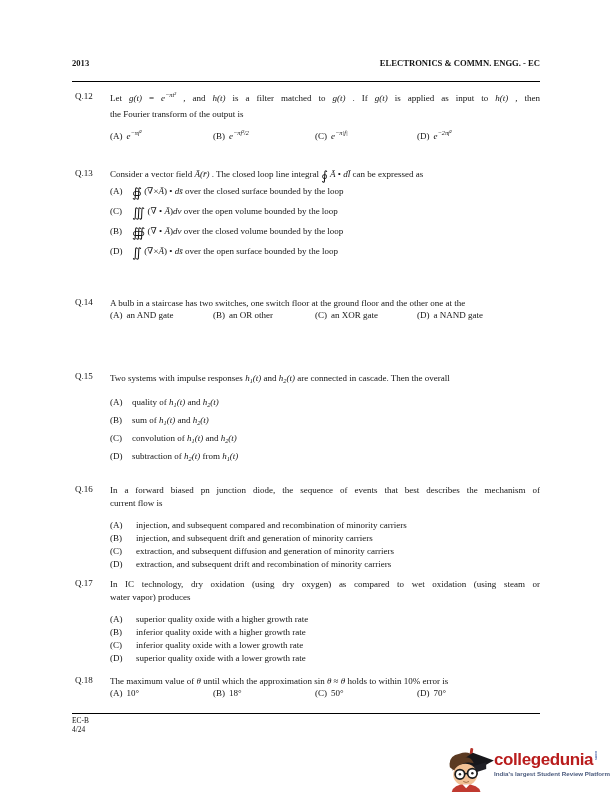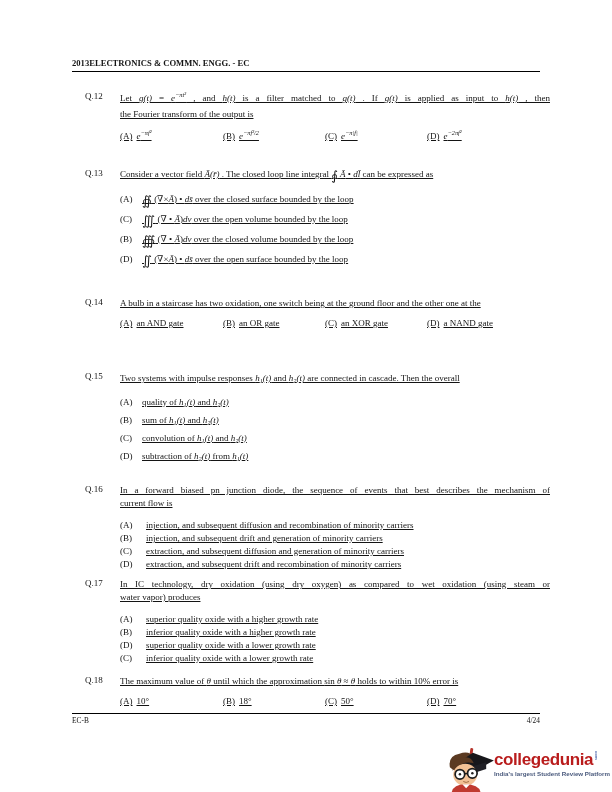--- a/index.html
+++ b/index.html
@@ -9,33 +9,34 @@
     background: #ffffff;
     font-family: "Liberation Serif", "DejaVu Serif", serif;
     color: #141414;
     font-size: 9px;
     overflow: hidden;
   }
 
   
   .hdr {
     position: absolute; left: 72px; top: 58px; width: 468px;
-    display: flex; justify-content: flex-start; align-items: flex-end;
+    display: flex; justify-content: space-between; align-items: flex-end;
     font-weight: bold; font-size: 8.6px;
-    border-bottom: 1.6px solid #000; padding-bottom: 3px;
+    border-bottom: 1.6px solid #000; padding-bottom: 13px;
   }
   .ftr-rule { position: absolute; left: 72px; top: 713px; width: 468px; border-top: 1.1px solid #000; }
   .ftr {
     position: absolute; left: 72px; top: 716px; width: 468px;
     display: flex; justify-content: space-between;
     font-size: 7.4px;
-  }
-
-  
-  .q { position: absolute; left: 85px; width: 465px; text-decoration: underline; }
+    flex-direction: column;
+  }
+
+  
+  .q { position: absolute; left: 75px; width: 465px; }
   .qnum { position: absolute; left: 0; top: 0; font-size: 9px; }
   .qc { margin-left: 35px; }
   .qbody .tline { text-align: justify; text-align-last: justify; line-height: 13px; }
   .qbody .tline:last-child { text-align-last: left; }
   .mathlh .qbody .tline { line-height: 15.5px; }
 
   .seg-n { font-style: normal; }
   .seg-i { font-style: italic; }
   .seg-sup { font-style: italic; font-size: 6.3px; vertical-align: 4px; line-height: 0; }
   .seg-sub { font-style: italic; font-size: 6.3px; vertical-align: -2px; line-height: 0; }
@@ -49,21 +50,21 @@
   .opt-row .olabel { margin-right: 4px; }
 
   
   .olist .orow { white-space: nowrap; }
   .olist .olabel { display: inline-block; width: 22px; }
   .olist.wide .olabel { width: 26px; }
   .olist.h20 .orow { height: 20px; line-height: 20px; }
   .olist.h18 .orow { height: 18px; line-height: 18px; }
   .olist.h13 .orow { height: 13px; line-height: 13px; }
 
-  .mt6 { margin-top: 6px; } .mt8 { margin-top: 8px; } .mt9 { margin-top: 9px; }
+  .mt6 { margin-top: 6px; } .mt8 { } .mt9 { margin-top: 9px; }
 
   
   .logo { position: absolute; left: 444px; top: 748px; width: 168px; height: 44px; display: flex; }
   .logo-mascot { width: 50px; height: 44px; flex: 0 0 50px; }
   .logo-text { padding-top: 3px; }
   .brand-line { display: flex; align-items: flex-start; }
   .brand {
     font-family: "Liberation Sans", "DejaVu Sans", sans-serif;
     font-weight: bold; font-size: 17px; letter-spacing: -0.4px;
     color: #b91c1c; line-height: 17px;
@@ -114,25 +115,25 @@
       <div class="orow"><span class="olabel">(B)</span><span><span class="seg-op">∰</span><span class="seg-n"> (∇ • </span><span class="seg-i">Ā</span><span class="seg-n">)</span><span class="seg-i">dv</span><span class="seg-n">  over the closed volume bounded by the loop</span></span></div>
       <div class="orow"><span class="olabel">(D)</span><span><span class="seg-op">∬</span><span class="seg-n"> (∇×</span><span class="seg-i">Ā</span><span class="seg-n">) • </span><span class="seg-i">ds̄</span><span class="seg-n">  over the open surface bounded by the loop</span></span></div>
     </div>
   </div>
 </div>
 
 <div class="q" style="top:297px">
   <div class="qnum">Q.14</div>
   <div class="qc">
     <div class="qbody">
-        <div class="tline"><span class="seg-n">A bulb in a staircase has two oxidation, one switch being at the ground floor and the other one at the</span></div>
+        <div class="tline"><span class="seg-n">A bulb in a staircase has two switches, one switch floor at the ground floor and the other one at the</span></div>
       </div>
     <div class="opt-row mt8">
       <span class="cell c1"><span class="olabel">(A)</span><span><span class="seg-n">an AND gate</span></span></span>
-      <span class="cell c2"><span class="olabel">(B)</span><span><span class="seg-n">an OR gate</span></span></span>
+      <span class="cell c2"><span class="olabel">(B)</span><span><span class="seg-n">an OR other</span></span></span>
       <span class="cell c3"><span class="olabel">(C)</span><span><span class="seg-n">an XOR gate</span></span></span>
       <span class="cell c4"><span class="olabel">(D)</span><span><span class="seg-n">a NAND gate</span></span></span>
     </div>
   </div>
 </div>
 
 <div class="q mathlh" style="top:371px">
   <div class="qnum">Q.15</div>
   <div class="qc">
     <div class="qbody">
@@ -148,40 +149,40 @@
 </div>
 
 <div class="q" style="top:484px">
   <div class="qnum">Q.16</div>
   <div class="qc">
     <div class="qbody">
         <div class="tline"><span class="seg-n">In a forward biased pn junction diode, the sequence of events that best describes the mechanism of</span></div>
         <div class="tline"><span class="seg-n">current flow is</span></div>
       </div>
     <div class="olist h13 wide mt9">
-      <div class="orow"><span class="olabel">(A)</span><span><span class="seg-n">injection, and subsequent diffusion and recombination of minority carriers</span></span></div>
+      <div class="orow"><span class="olabel">(A)</span><span><span class="seg-n">injection, and subsequent compared and recombination of minority carriers</span></span></div>
       <div class="orow"><span class="olabel">(B)</span><span><span class="seg-n">injection, and subsequent drift and generation of minority carriers</span></span></div>
       <div class="orow"><span class="olabel">(C)</span><span><span class="seg-n">extraction, and subsequent diffusion and generation of minority carriers</span></span></div>
       <div class="orow"><span class="olabel">(D)</span><span><span class="seg-n">extraction, and subsequent drift and recombination of minority carriers</span></span></div>
     </div>
   </div>
 </div>
 
 <div class="q" style="top:578px">
   <div class="qnum">Q.17</div>
   <div class="qc">
     <div class="qbody">
         <div class="tline"><span class="seg-n">In IC technology, dry oxidation (using dry oxygen) as compared to wet oxidation (using steam or</span></div>
         <div class="tline"><span class="seg-n">water vapor) produces</span></div>
       </div>
     <div class="olist h13 wide mt9">
       <div class="orow"><span class="olabel">(A)</span><span><span class="seg-n">superior quality oxide with a higher growth rate</span></span></div>
       <div class="orow"><span class="olabel">(B)</span><span><span class="seg-n">inferior quality oxide with a higher growth rate</span></span></div>
+      <div class="orow"><span class="olabel">(C)</span><span><span class="seg-n">inferior quality oxide with a lower growth rate</span></span></div>
       <div class="orow"><span class="olabel">(D)</span><span><span class="seg-n">superior quality oxide with a lower growth rate</span></span></div>
-      <div class="orow"><span class="olabel">(C)</span><span><span class="seg-n">inferior quality oxide with a lower growth rate</span></span></div>
     </div>
   </div>
 </div>
 
 <div class="q" style="top:675px">
   <div class="qnum">Q.18</div>
   <div class="qc">
     <div class="qbody">
         <div class="tline"><span class="seg-n">The maximum value of  </span><span class="seg-i">θ</span><span class="seg-n">  until which the approximation  </span><span class="seg-n">sin </span><span class="seg-i">θ</span><span class="seg-n"> ≈ </span><span class="seg-i">θ</span><span class="seg-n">  holds to within 10% error is</span></div>
       </div>

